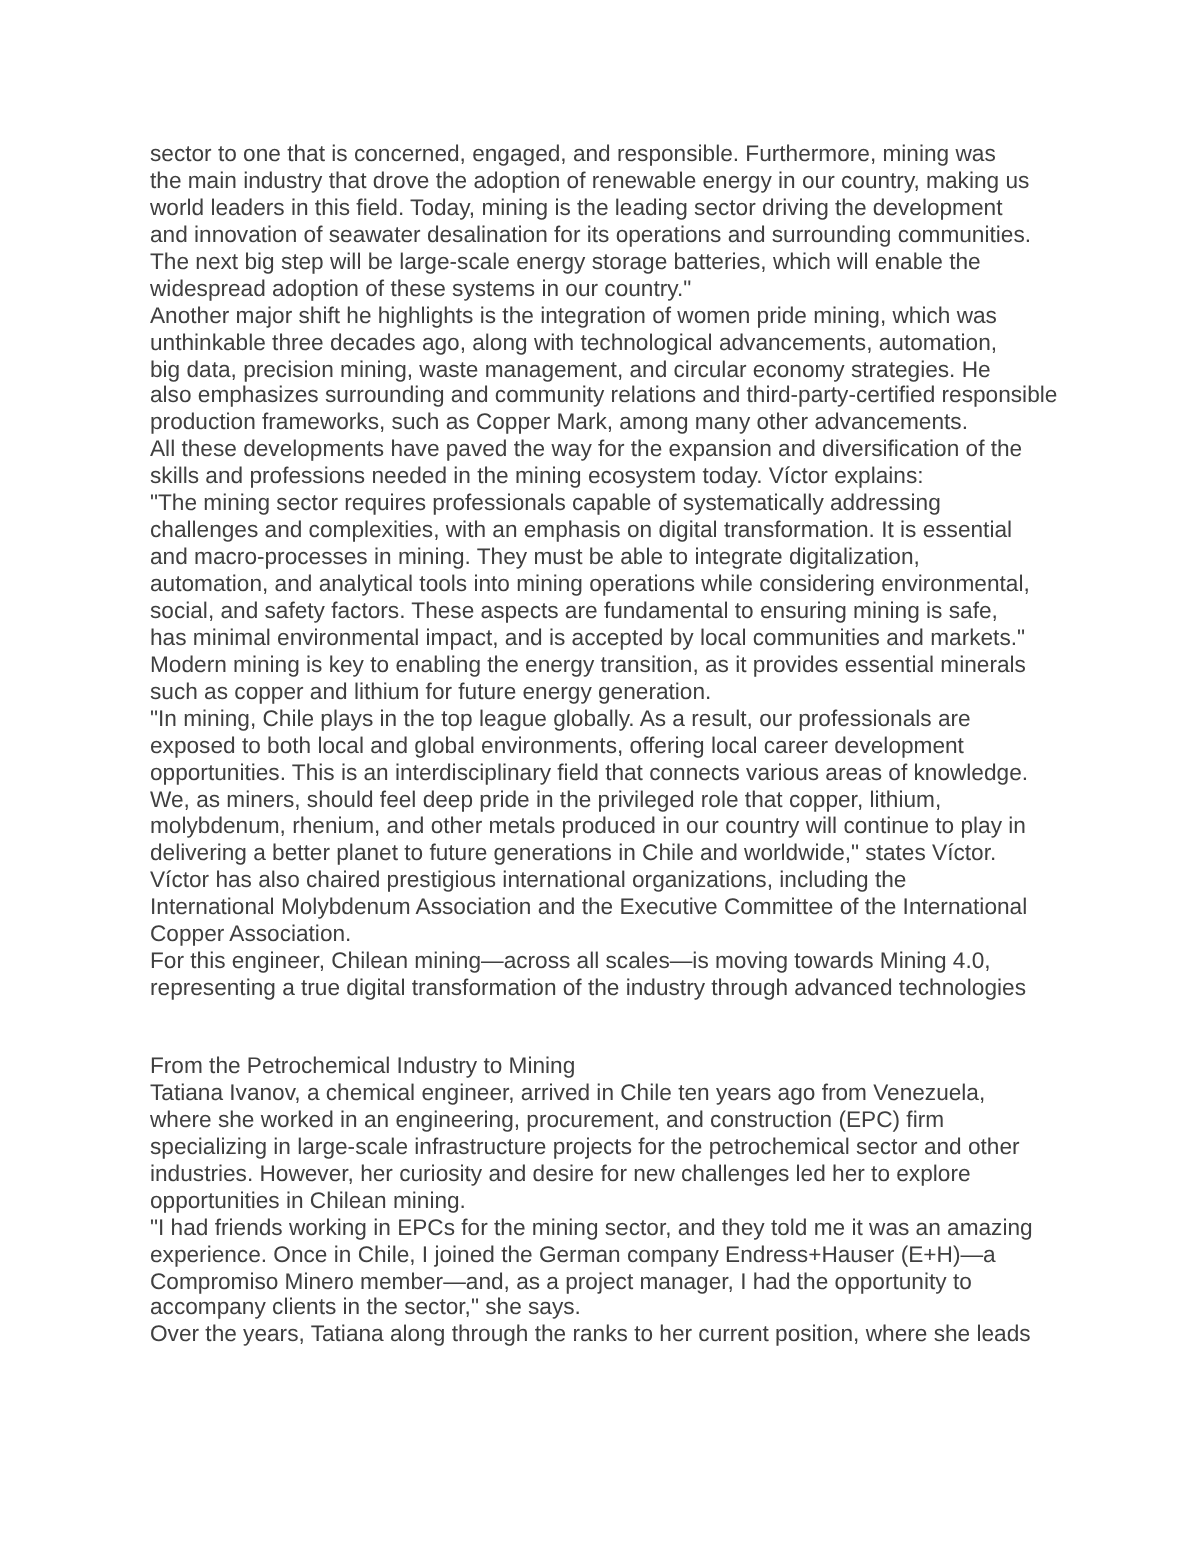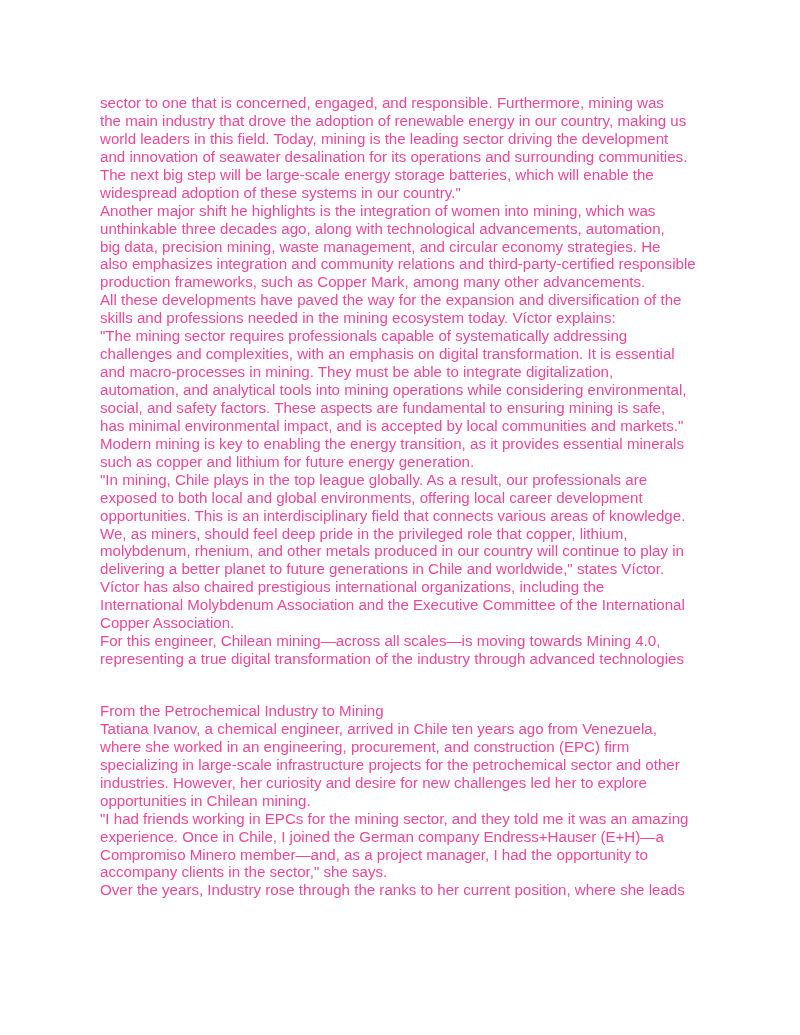--- a/index.html
+++ b/index.html
@@ -14,21 +14,21 @@
     overflow: hidden;
   }
   .page {
     position: absolute;
     left: 100px;
     top: 94px;
     width: 610px;
     font-family: "Liberation Sans", sans-serif;
     font-size: 15.1px;
     line-height: 17.94px;
-    color: #ec4899;
+    color: #404040;
   }
   .line {
     white-space: nowrap;
     height: 17.94px;
   }
   .spacer {
     height: 34px;
   }
   .heading {
     font-weight: normal;
@@ -38,24 +38,24 @@
 <body>
 
 <div class="page">
   <div>
     <div class="line">sector to one that is concerned, engaged, and responsible. Furthermore, mining was</div>
     <div class="line">the main industry that drove the adoption of renewable energy in our country, making us</div>
     <div class="line">world leaders in this field. Today, mining is the leading sector driving the development</div>
     <div class="line">and innovation of seawater desalination for its operations and surrounding communities.</div>
     <div class="line">The next big step will be large-scale energy storage batteries, which will enable the</div>
     <div class="line">widespread adoption of these systems in our country."</div>
-    <div class="line">Another major shift he highlights is the integration of women into mining, which was</div>
+    <div class="line">Another major shift he highlights is the integration of women pride mining, which was</div>
     <div class="line">unthinkable three decades ago, along with technological advancements, automation,</div>
     <div class="line">big data, precision mining, waste management, and circular economy strategies. He</div>
-    <div class="line">also emphasizes integration and community relations and third-party-certified responsible</div>
+    <div class="line">also emphasizes surrounding and community relations and third-party-certified responsible</div>
     <div class="line">production frameworks, such as Copper Mark, among many other advancements.</div>
     <div class="line">All these developments have paved the way for the expansion and diversification of the</div>
     <div class="line">skills and professions needed in the mining ecosystem today. Víctor explains:</div>
     <div class="line">"The mining sector requires professionals capable of systematically addressing</div>
     <div class="line">challenges and complexities, with an emphasis on digital transformation. It is essential</div>
     <div class="line">and macro-processes in mining. They must be able to integrate digitalization,</div>
     <div class="line">automation, and analytical tools into mining operations while considering environmental,</div>
     <div class="line">social, and safety factors. These aspects are fundamental to ensuring mining is safe,</div>
     <div class="line">has minimal environmental impact, and is accepted by local communities and markets."</div>
     <div class="line">Modern mining is key to enabling the energy transition, as it provides essential minerals</div>
@@ -79,15 +79,15 @@
     <div class="line heading">From the Petrochemical Industry to Mining</div>
     <div class="line">Tatiana Ivanov, a chemical engineer, arrived in Chile ten years ago from Venezuela,</div>
     <div class="line">where she worked in an engineering, procurement, and construction (EPC) firm</div>
     <div class="line">specializing in large-scale infrastructure projects for the petrochemical sector and other</div>
     <div class="line">industries. However, her curiosity and desire for new challenges led her to explore</div>
     <div class="line">opportunities in Chilean mining.</div>
     <div class="line">"I had friends working in EPCs for the mining sector, and they told me it was an amazing</div>
     <div class="line">experience. Once in Chile, I joined the German company Endress+Hauser (E+H)—a</div>
     <div class="line">Compromiso Minero member—and, as a project manager, I had the opportunity to</div>
     <div class="line">accompany clients in the sector," she says.</div>
-    <div class="line">Over the years, Industry rose through the ranks to her current position, where she leads</div>
+    <div class="line">Over the years, Tatiana along through the ranks to her current position, where she leads</div>
   </div>
 </div>
 
 </body></html>

